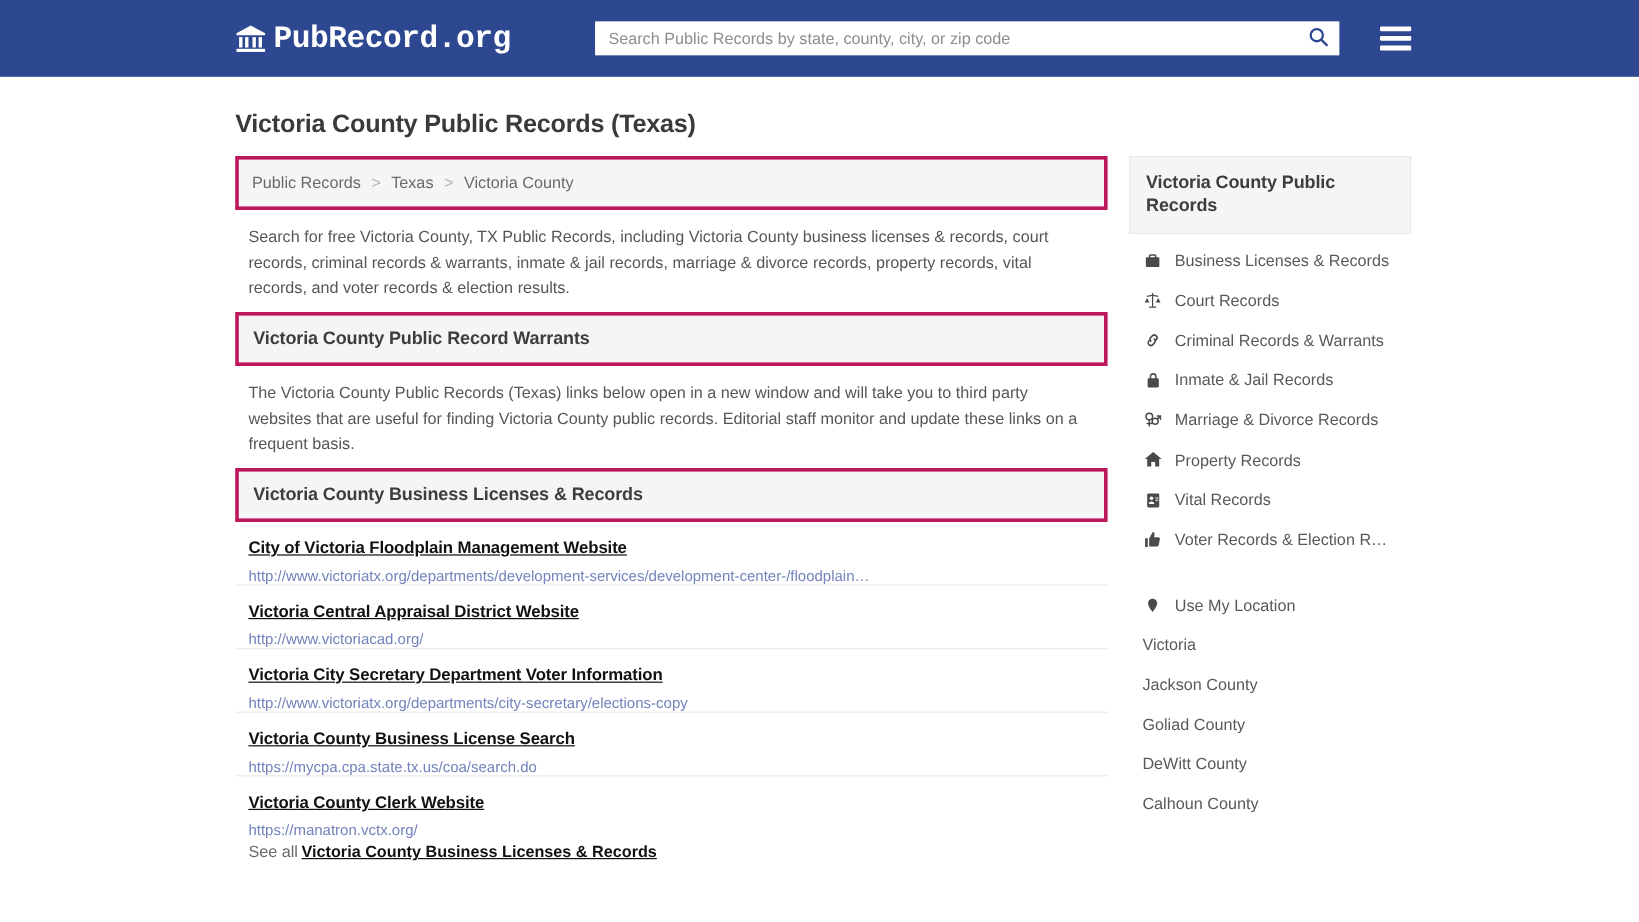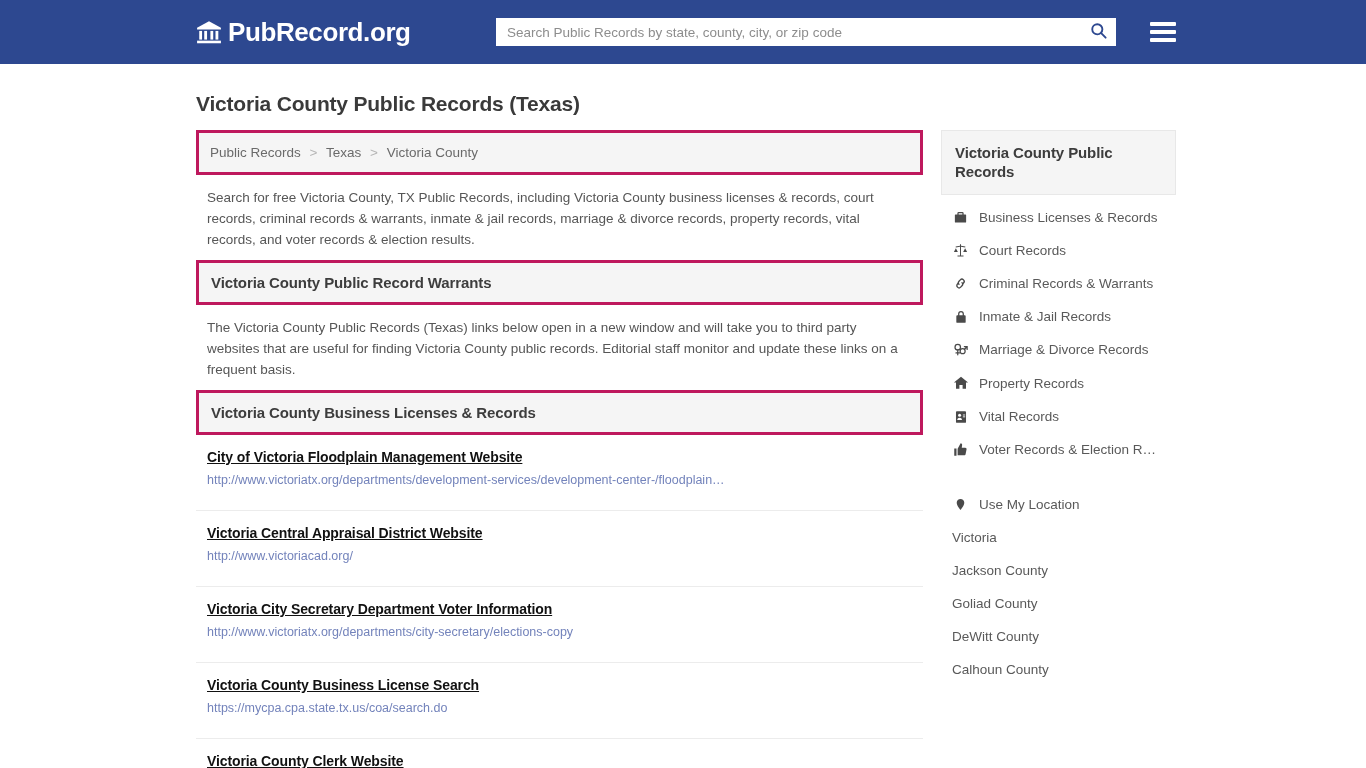--- a/index.html
+++ b/index.html
@@ -21,20 +21,21 @@
     align-items: center;
     position: relative;
   }
   .logo-wrap {
     display: flex;
     align-items: center;
     margin-left: 196px;
     gap: 6px;
     cursor: pointer;
     text-decoration: none;
+    font-family: Liberation Mono, monospace;
   }
   .logo-icon {
     width: 26px; height: 26px;
     display: block;
     flex: 0 0 auto;
   }
   .logo-text {
     color: #ffffff;
     font-size: 26px;
     font-weight: bold;
@@ -146,21 +147,21 @@
   .intro-text {
     font-size: 13.5px;
     line-height: 21px;
     color: #565656;
     padding: 12px 11px 10px 11px;
     margin: 0;
   }
   .link-list { margin: 0; padding: 0; }
   .link-row {
     border-bottom: 1px solid #ececec;
-    padding: 13px 11px 23px 11px;
+    padding: 13px 11px 0 11px;
   }
   .link-row:last-child { border-bottom: 0; }
   .link-title {
     display: inline-block;
     font-size: 14px;
     font-weight: bold;
     color: #111111;
     text-decoration: underline;
     cursor: pointer;
     letter-spacing: -0.1px;
@@ -316,20 +317,21 @@
             <a class="link-url">http://www.victoriatx.org/departments/city-secretary/elections-copy</a>
           </div>
 
           <div class="link-row">
             <a class="link-title">Victoria County Business License Search</a>
             <a class="link-url">https://mycpa.cpa.state.tx.us/coa/search.do</a>
           </div>
 
           <div class="link-row">
             <a class="link-title">Victoria County Clerk Website</a>
+            <a class="link-url">https://manatron.vctx.org/</a>
           </div>
 
         </div>
 
         <div class="see-all">
           <span>See all</span><a>Victoria County Business Licenses &amp; Records</a>
         </div>
 
       </div>
 

